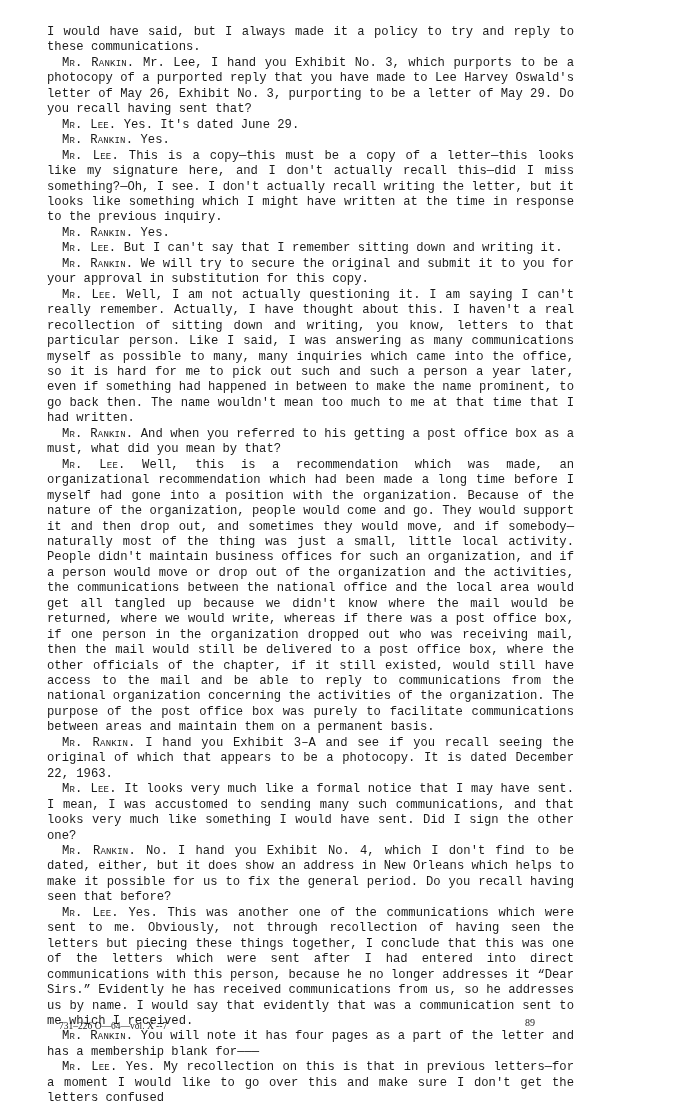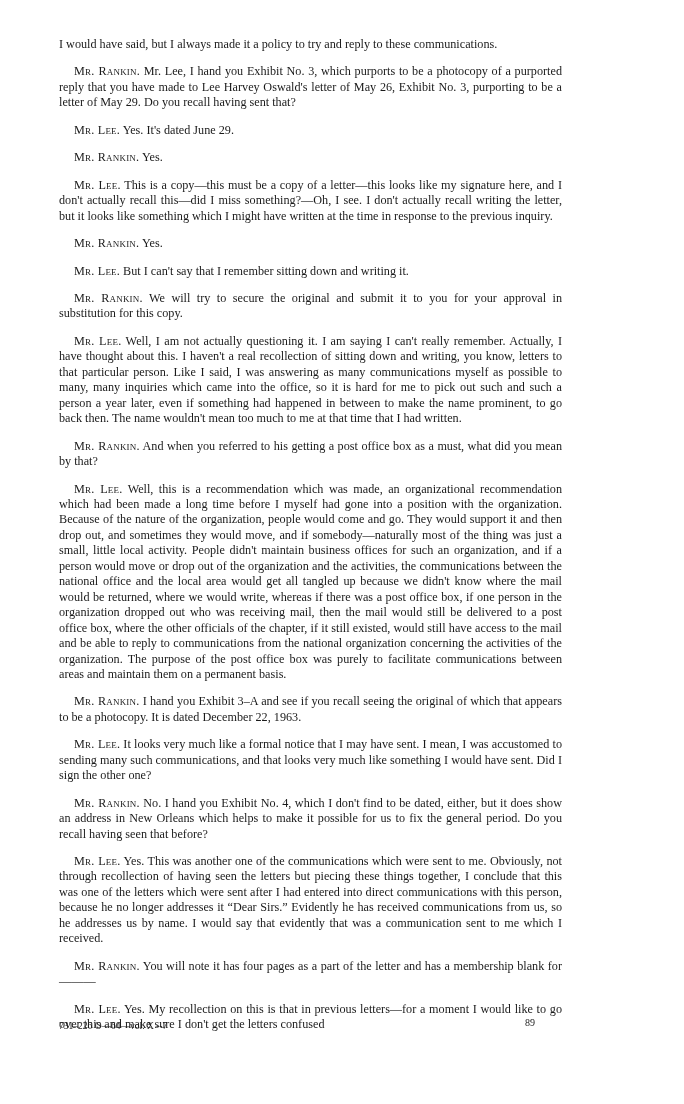--- a/index.html
+++ b/index.html
@@ -8,21 +8,21 @@
     position: absolute;
     left: 47px;
     top: 25px;
     width: 527px;
     font-family: "Liberation Serif", "DejaVu Serif", serif;
     font-size: 12.2px;
     line-height: 15.45px;
     color: #1a1a1a;
     text-align: justify;
   }
-  .para { margin: 12px; text-indent: 15px; }
+  .para { margin: 0; text-indent: 15px; font-family: Liberation Mono, monospace; }
   .para.cont { text-indent: 0; }
   .speaker { font-variant: small-caps; letter-spacing: 0.2px; }
   .footer {
     position: absolute;
     left: 59px;
     top: 1017px;
     width: 476px;
     font-family: "Liberation Serif", "DejaVu Serif", serif;
     color: #1a1a1a;
   }

